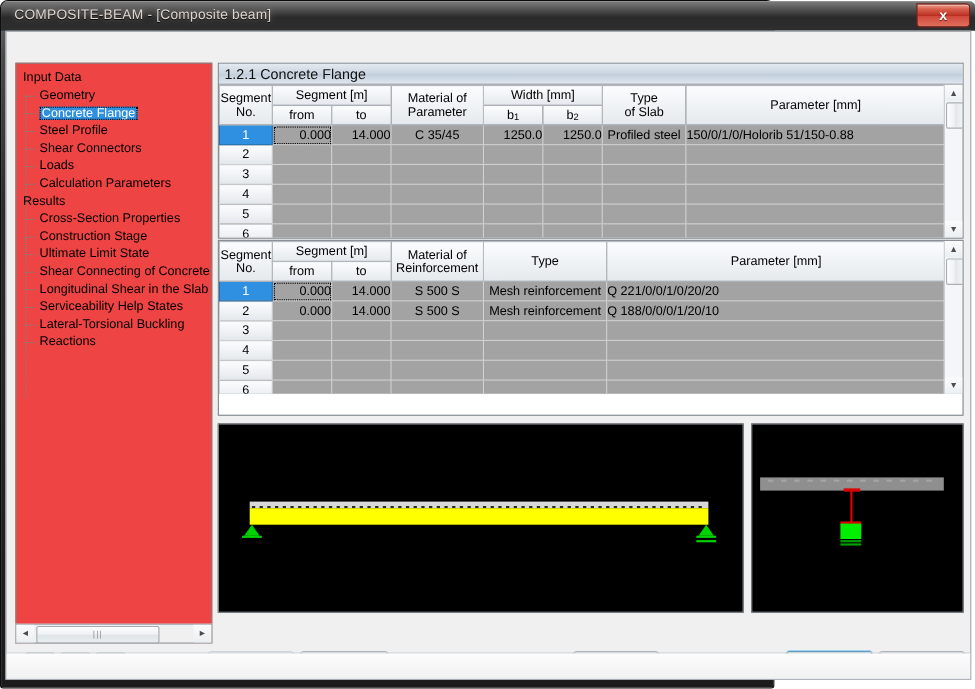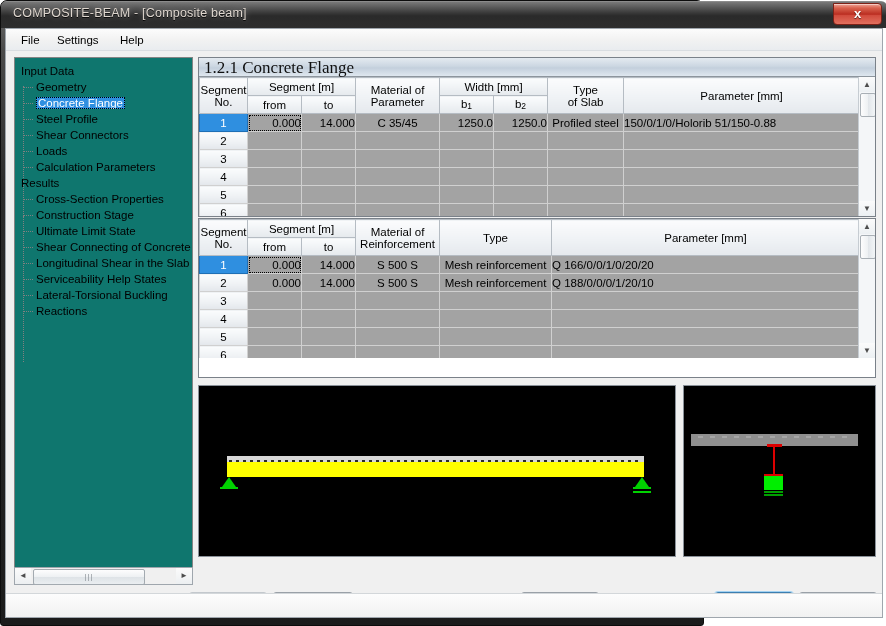--- a/index.html
+++ b/index.html
@@ -94,21 +94,21 @@
     font-size: 11.5px;
     color: #000;
     cursor: default;
   }
 
   
   #tree-panel {
     position: absolute;
     left: 8px; top: 28px;
     width: 179px; height: 528px;
-    background: #0f766e;
+    background: #ef4444;
     border: 1px solid #848484;
     box-sizing: border-box;
     overflow: hidden;
   }
   .tree-node {
     position: absolute;
     height: 15px;
     line-height: 15px;
     font-size: 11.5px;
     white-space: nowrap;
@@ -209,27 +209,26 @@
     width: 678px;
     box-sizing: border-box;
     border: 1px solid #7a8189;
     background: #ffffff;
   }
   .tbl-caption {
     position: relative;
     height: 19px;
     line-height: 19px;
     padding-left: 5px;
-    font-size: 17px;
+    font-size: 13px;
     color: #101010;
     background: linear-gradient(to bottom, #e4eaf0 0%, #ccd7e2 45%, #c3cfdc 55%, #dfe7ef 100%);
     border-bottom: 1px solid #8d959d;
     box-sizing: border-box;
     white-space: nowrap;
-    font-family: Liberation Serif, serif;
   }
   .grid {
     position: relative;
     background: #a3a3a3;
     overflow: hidden;
   }
   table.g {
     border-collapse: collapse;
     table-layout: fixed;
     width: 660px;
@@ -374,25 +373,20 @@
 
   <div id="titlebar">
     <div id="title-text">COMPOSITE-BEAM - [Composite beam]</div>
     <div id="close-btn">
       <div class="x">x</div>
     </div>
   </div>
 
   <div id="client">
 
-    <div id="menubar">
-      <div class="menu-item" style="left:8px">File</div>
-      <div class="menu-item" style="left:44px">Settings</div>
-      <div class="menu-item" style="left:107px">Help</div>
-    </div>
 
     <div id="tree-panel">
       <div id="tree-vline"></div>
       <div id="tree-vline2"></div>
 
       <div class="tree-node tree-root" style="top:6px"><span>Input Data</span></div>
       <div class="tree-node tree-child" style="top:22px"><span>Geometry</span></div>
       <div class="tree-node tree-child" style="top:38px"><span class="tree-sel">Concrete Flange</span></div>
       <div class="tree-node tree-child" style="top:54px"><span>Steel Profile</span></div>
       <div class="tree-node tree-child" style="top:70px"><span>Shear Connectors</span></div>
@@ -568,21 +562,21 @@
                 <th>to</th>
               </tr>
             </thead>
             <tbody>
               <tr>
                 <td class="rowhdr sel">1</td>
                 <td class="num focus">0.000</td>
                 <td class="num">14.000</td>
                 <td class="ctr">S 500 S</td>
                 <td class="ctr">Mesh reinforcement</td>
-                <td class="lft">Q 166/0/0/1/0/20/20</td>
+                <td class="lft">Q 221/0/0/1/0/20/20</td>
               </tr>
               <tr>
                 <td class="rowhdr">2</td>
                 <td class="num">0.000</td>
                 <td class="num">14.000</td>
                 <td class="ctr">S 500 S</td>
                 <td class="ctr">Mesh reinforcement</td>
                 <td class="lft">Q 188/0/0/0/1/20/10</td>
               </tr>
               <tr>

